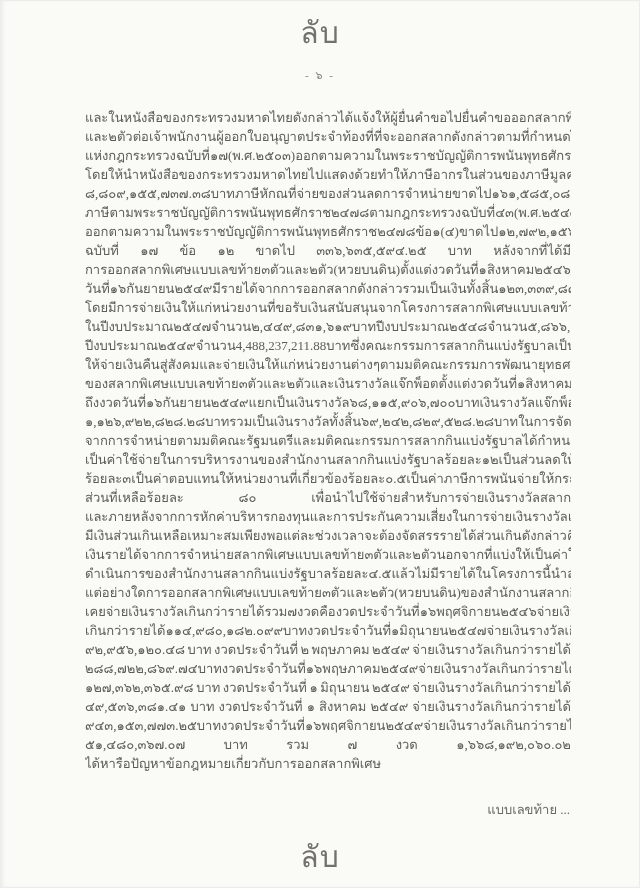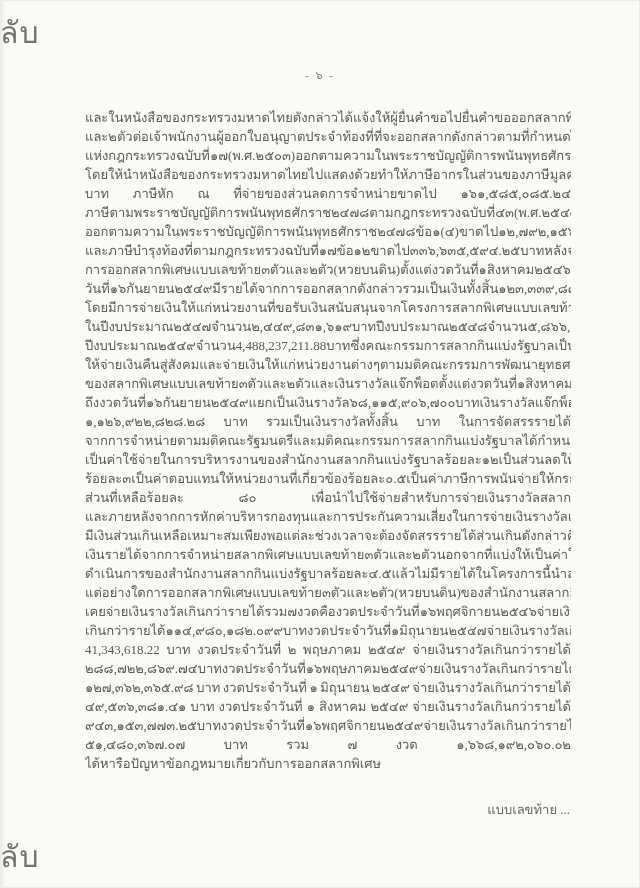--- a/index.html
+++ b/index.html
@@ -7,20 +7,21 @@
     position:relative;
     width:640px;height:888px;
     background:#fafaf7;
     box-shadow:inset 0 0 0 1px #ececea, inset 3px 0 6px -3px #d8d8d4;
     font-family:"Liberation Serif","DejaVu Serif",serif;
     color:#5d5c58;
     overflow:hidden;
   }
   .stamp{
     position:absolute;left:0;width:100%;
+    text-align:center;
     font-size:30px;line-height:34px;
     color:#72716d;
     letter-spacing:1px;
   }
   .stamp-top{top:16px;}
   .stamp-bottom{top:840px;}
   .page-number{
     position:absolute;top:66px;left:0;width:100%;
     text-align:center;
     font-size:11px;color:#80807c;letter-spacing:2px;
@@ -69,20 +70,21 @@
         <span>(พ.ศ.</span>
         <span>๒๕๐๓)</span>
         <span>ออกตามความในพระราชบัญญัติการพนัน</span>
         <span>พุทธศักราช</span>
       </div>
       <div class="line">
         <span>โดยให้นำหนังสือของกระทรวงมหาดไทยไปแสดงด้วย</span>
         <span>ทำให้ภาษีอากรในส่วนของภาษีมูลค่าเพิ่มขาดไป</span>
       </div>
       <div class="line">
+        <span>๘,๘๐๙,๑๕๕,๗๓๗.๓๘</span>
         <span>บาท</span>
         <span>ภาษีหัก</span>
         <span>ณ</span>
         <span>ที่จ่ายของส่วนลดการจำหน่ายขาดไป</span>
         <span>๑๖๑,๕๘๕,๐๘๕.๒๔</span>
       </div>
       <div class="line">
         <span>ภาษีตามพระราชบัญญัติการพนัน</span>
         <span>พุทธศักราช</span>
         <span>๒๔๗๘</span>
@@ -96,21 +98,20 @@
         <span>ออกตามความในพระราชบัญญัติการพนัน</span>
         <span>พุทธศักราช</span>
         <span>๒๔๗๘</span>
         <span>ข้อ</span>
         <span>๑</span>
         <span>(๔)</span>
         <span>ขาดไป</span>
         <span>๑๒,๗๙๒,๑๕๖,๕๘๑.๕๐</span>
       </div>
       <div class="line">
-        <span>และภาษีบำรุงท้องที่ตามกฎกระทรวง</span>
         <span>ฉบับที่</span>
         <span>๑๗</span>
         <span>ข้อ</span>
         <span>๑๒</span>
         <span>ขาดไป</span>
         <span>๓๓๖,๖๓๕,๕๙๔.๒๕</span>
         <span>บาท</span>
         <span>หลังจากที่ได้มี</span>
       </div>
       <div class="line">
@@ -181,20 +182,21 @@
         <span>๒๕๔๙</span>
         <span>แยกเป็นเงินรางวัล</span>
         <span>๖๘,๑๑๕,๙๐๖,๗๐๐</span>
         <span>บาท</span>
         <span>เงินรางวัลแจ๊กพ็อต</span>
       </div>
       <div class="line">
         <span>๑,๑๒๖,๙๒๒,๘๒๘.๒๘</span>
         <span>บาท</span>
         <span>รวมเป็นเงินรางวัลทั้งสิ้น</span>
+        <span>๖๙,๒๔๒,๘๒๙,๕๒๘.๒๘</span>
         <span>บาท</span>
         <span>ในการจัดสรรรายได้</span>
       </div>
       <div class="line">
         <span>จากการจำหน่ายตามมติคณะรัฐมนตรีและมติคณะกรรมการสลากกินแบ่งรัฐบาล</span>
         <span>ได้กำหนดดังนี้</span>
       </div>
       <div class="line">
         <span>เป็นค่าใช้จ่ายในการบริหารงานของสำนักงานสลากกินแบ่งรัฐบาล</span>
         <span>ร้อยละ</span>
@@ -260,21 +262,21 @@
         <span>เกินกว่ารายได้</span>
         <span>๑๑๔,๙๘๐,๑๘๒.๐๙๙</span>
         <span>บาท</span>
         <span>งวดประจำวันที่</span>
         <span>๑</span>
         <span>มิถุนายน</span>
         <span>๒๕๔๗</span>
         <span>จ่ายเงินรางวัลเกินกว่ารายได้</span>
       </div>
       <div class="line">
-        <span>41,343,618.22</span>
+        <span>๙๒,๙๕๖,๑๒๐.๔๘</span>
         <span>บาท</span>
         <span>งวดประจำวันที่</span>
         <span>๒</span>
         <span>พฤษภาคม</span>
         <span>๒๕๔๙</span>
         <span>จ่ายเงินรางวัลเกินกว่ารายได้</span>
       </div>
       <div class="line">
         <span>๒๘๘,๗๒๒,๘๖๙.๗๔</span>
         <span>บาท</span>

